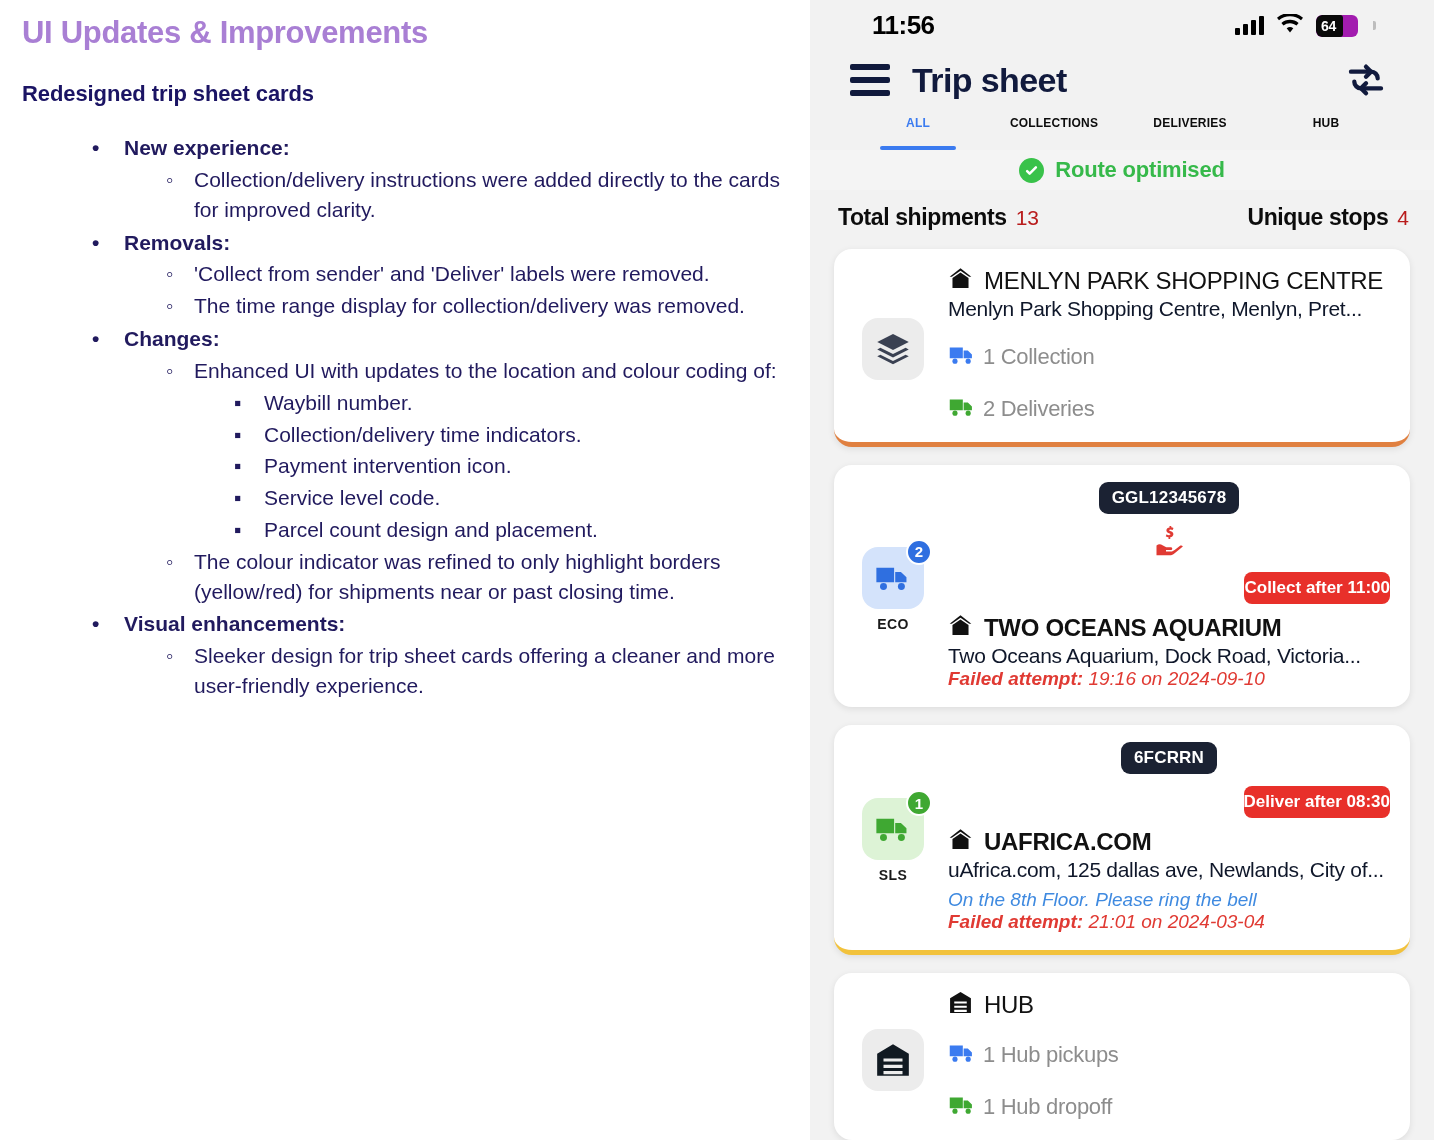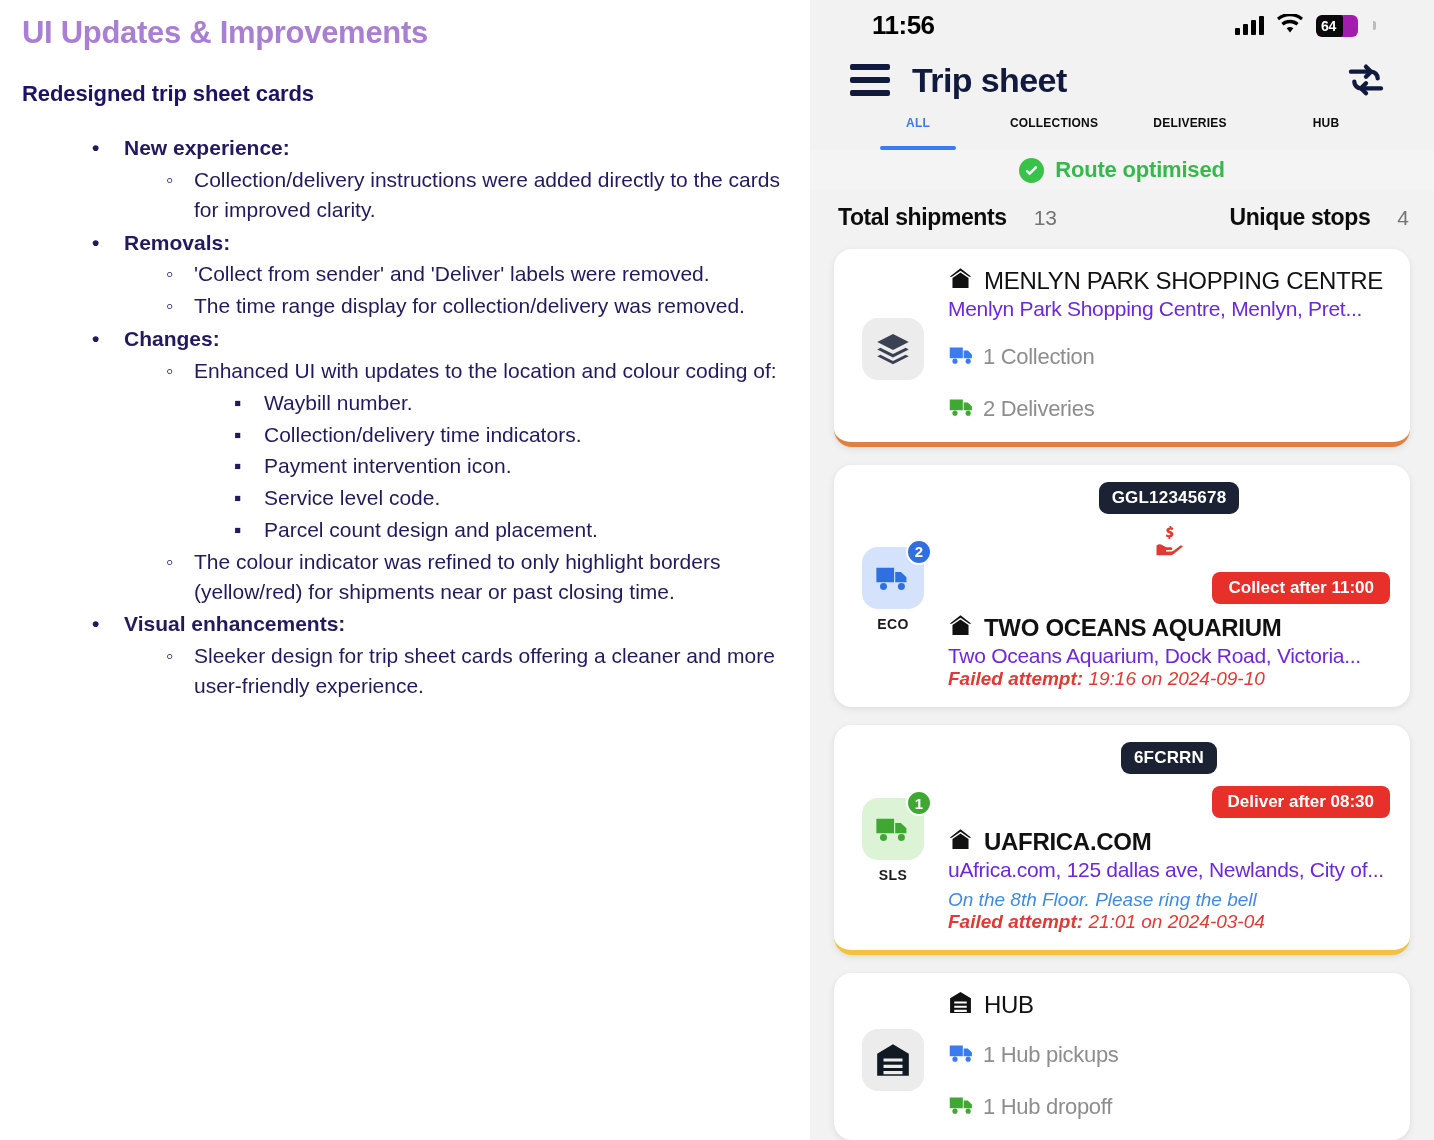--- a/index.html
+++ b/index.html
@@ -170,21 +170,21 @@
   .check-circle svg { width: 15px; height: 15px; }
   .route-text { color: #36b94a; font-size: 22px; font-weight: bold; letter-spacing: -0.2px; }
 
   .totals {
     display: flex; align-items: center;
     padding: 14px 20px 18px 28px;
   }
   .total-left { flex: 1; }
   .total-right { text-align: right; padding-right: 5px; }
   .total-label { font-size: 23px; font-weight: bold; color: #0c0c0c; letter-spacing: -0.4px; }
-  .total-value { font-size: 21px; color: #737373; margin-left: 27px; }
+  .total-value { font-size: 21px; color: #b91c1c; margin-left: 9px; }
 
   .cards { padding: 0 24px; display: flex; flex-direction: column; gap: 18px; }
 
   .card {
     background: #ffffff;
     border-radius: 18px;
     box-shadow: 0 2px 7px rgba(0,0,0,0.09);
     padding: 17px 20px 17px 18px;
     display: flex;
     gap: 14px;
@@ -231,33 +231,33 @@
   .waybill {
     background: #1b2233; color: #fff;
     font-size: 17px; font-weight: bold;
     padding: 6px 13px; border-radius: 9px;
     letter-spacing: 0.2px;
   }
   .time-badge {
     margin-left: auto;
     background: #e8302a; color: #fff;
     font-size: 17px; font-weight: bold;
-    padding: 6px 16px; border-radius: 8px;
+    padding: 6px 0; border-radius: 8px;
     white-space: nowrap;
   }
 
   .loc-row { display: flex; align-items: center; gap: 11px; }
   .loc-name {
     font-size: 24px; color: #111;
     letter-spacing: -0.3px;
     white-space: nowrap; overflow: hidden; text-overflow: ellipsis;
   }
   .loc-name.bold { font-weight: bold; }
   .addr {
-    font-size: 21px; color: #6d28d9;
+    font-size: 21px; color: #0f172a;
     letter-spacing: -0.3px; margin-top: 2px;
     white-space: nowrap; overflow: hidden; text-overflow: ellipsis;
   }
   .instruction {
     font-size: 19px; color: #3f8ae0;
     font-style: italic; margin-top: 7px;
   }
   .failed {
     font-size: 19px; color: #e03a33;
     font-style: italic; 

